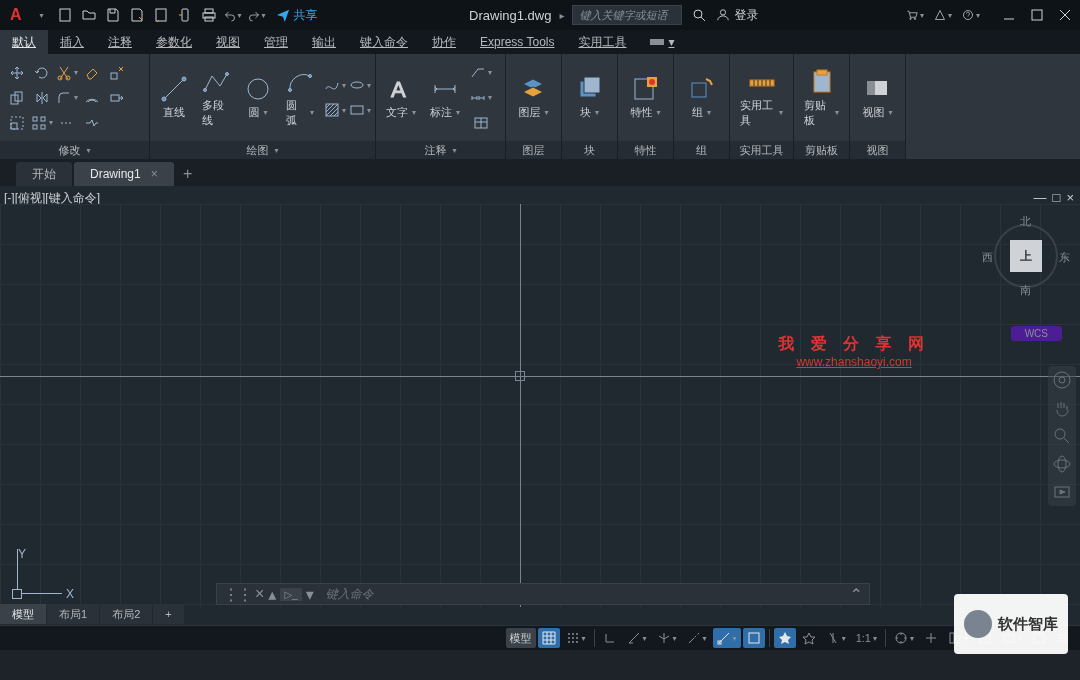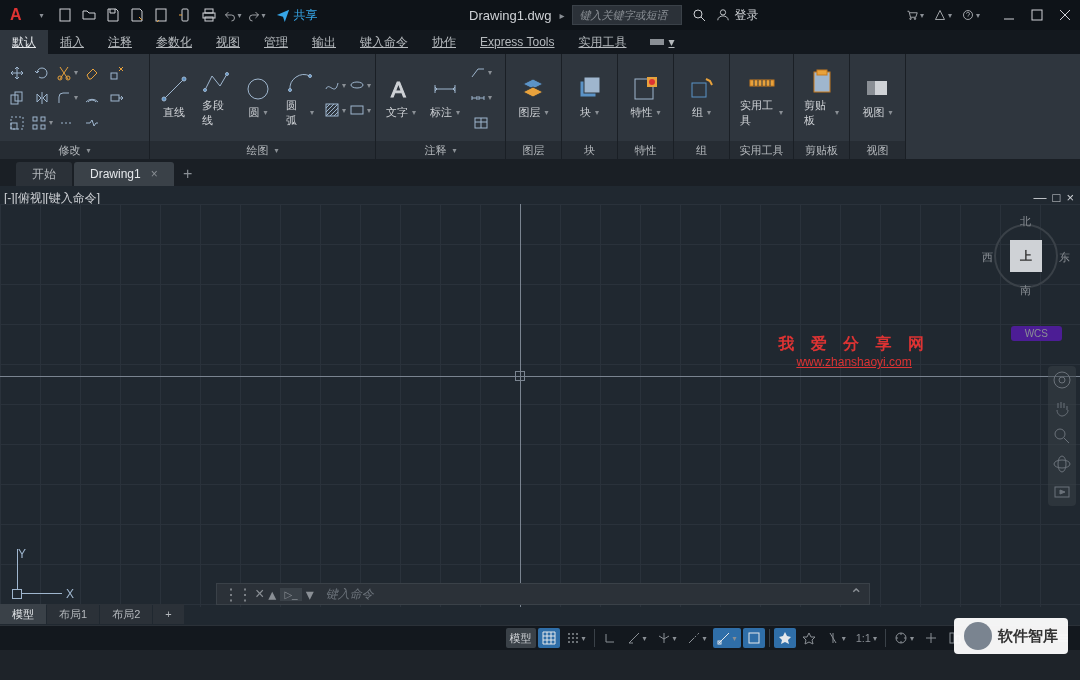--- a/index.html
+++ b/index.html
@@ -62,21 +62,21 @@
 .cmd-area { position: absolute; bottom: 20px; left: 216px; right: 210px; height: 22px; display: flex; align-items: center; background: #2b3138; border: 1px solid #3a4148; }
 .cmd-handle { display: flex; align-items: center; gap: 4px; padding: 0 6px; color: #8a8f95; }
 .cmd-input { flex: 1; padding: 0 6px; color: #6b727a; font-size: 12px; font-style: italic; }
 .layout-tabs { position: absolute; bottom: 0; left: 0; height: 22px; display: flex; align-items: center; }
 .ltab { padding: 0 12px; height: 20px; display: flex; align-items: center; font-size: 11px; background: #2b3138; color: #b5b9bd; cursor: pointer; margin-right: 1px; }
 .ltab.active { background: #3a4148; color: #e5e8eb; }
 .statusbar { height: 25px; background: #13181e; display: flex; align-items: center; padding: 0 6px; justify-content: flex-end; gap: 2px; border-top: 1px solid #2b3138; }
 .sbtn { height: 20px; min-width: 22px; padding: 0 4px; display: flex; align-items: center; justify-content: center; font-size: 11px; color: #8a8f95; cursor: pointer; border-radius: 2px; }
 .sbtn.on { background: #2f6ea8; color: #e5e8eb; }
 .sbtn svg { width: 14px; height: 14px; }
-.wechat { position: absolute; bottom: 26px; right: 12px; display: flex; align-items: center; gap: 6px; background: rgba(255,255,255,0.95); padding: 4px 10px; border-radius: 4px; color: #333; font-size: 15px; font-weight: bold; }
+.wechat { position: absolute; bottom: 26px; right: 12px; display: flex; align-items: center; gap: 6px; background: rgba(255,255,255,0.95); padding: 16px 10px; border-radius: 4px; color: #333; font-size: 15px; font-weight: bold; }
 .wechat-ico { width: 28px; height: 28px; background: #7a8490; border-radius: 50%; position: relative; }
 .wechat-ico::before, .wechat-ico::after { content: ''; position: absolute; background: #fff; border-radius: 50%; }
 .sep { width: 1px; height: 18px; background: #3a4148; margin: 0 2px; }
 .dd::after { content: '▾'; font-size: 8px; margin-left: 2px; color: #8a8f95; }
 </style>
 </head>
 <body>
 
 <div class="titlebar">
   <span class="logo">A</span>

